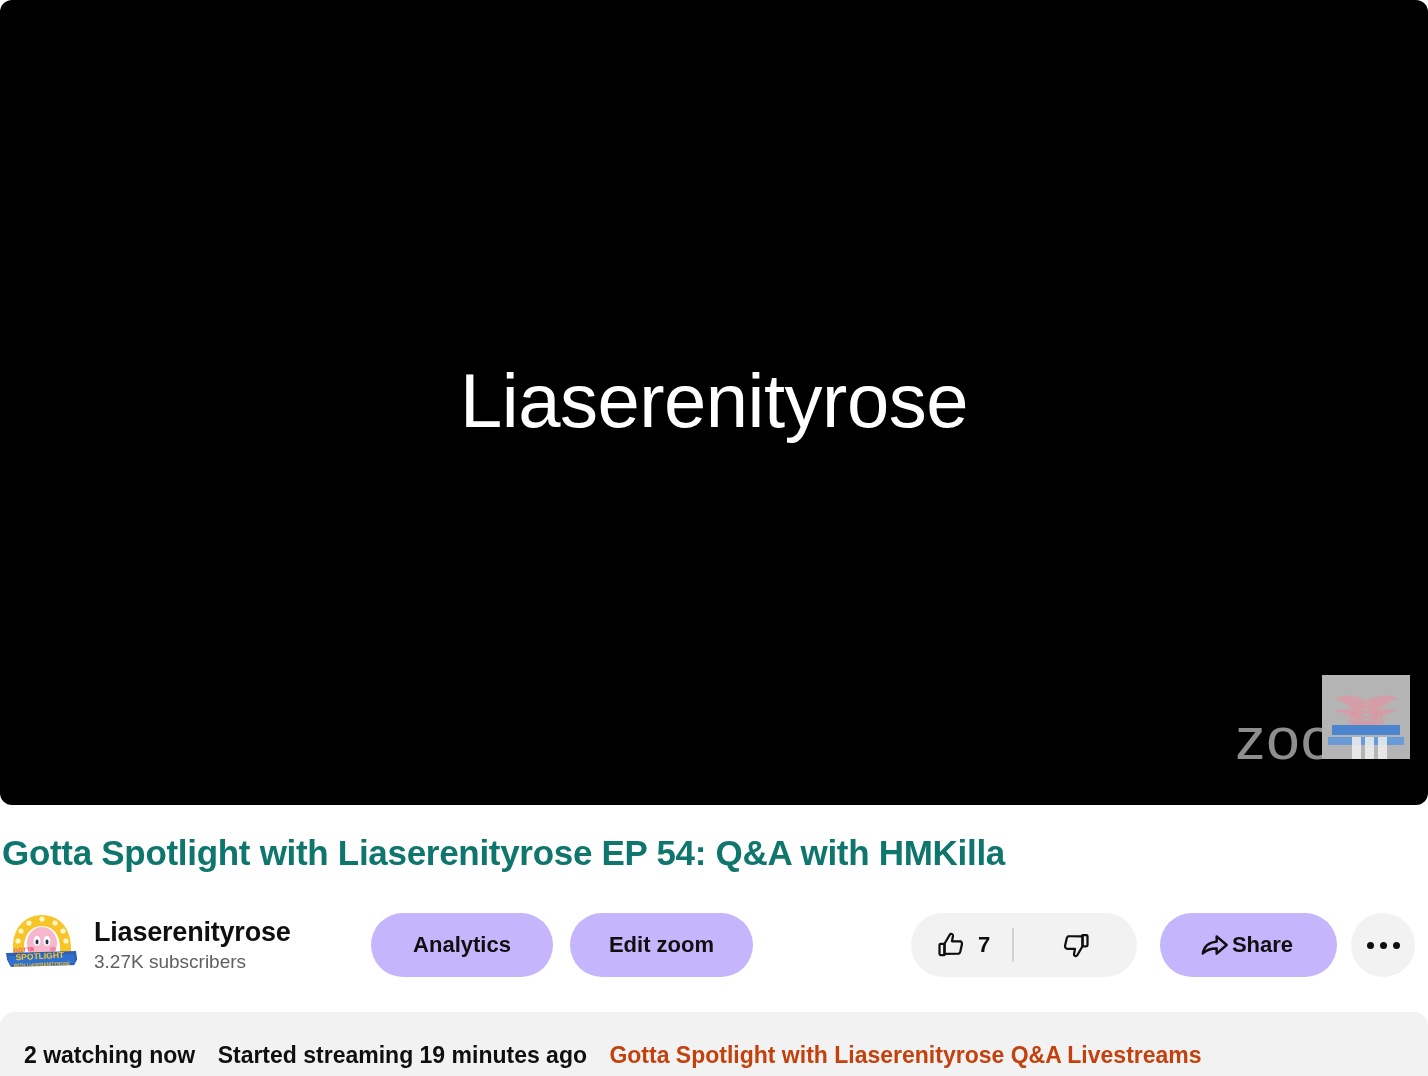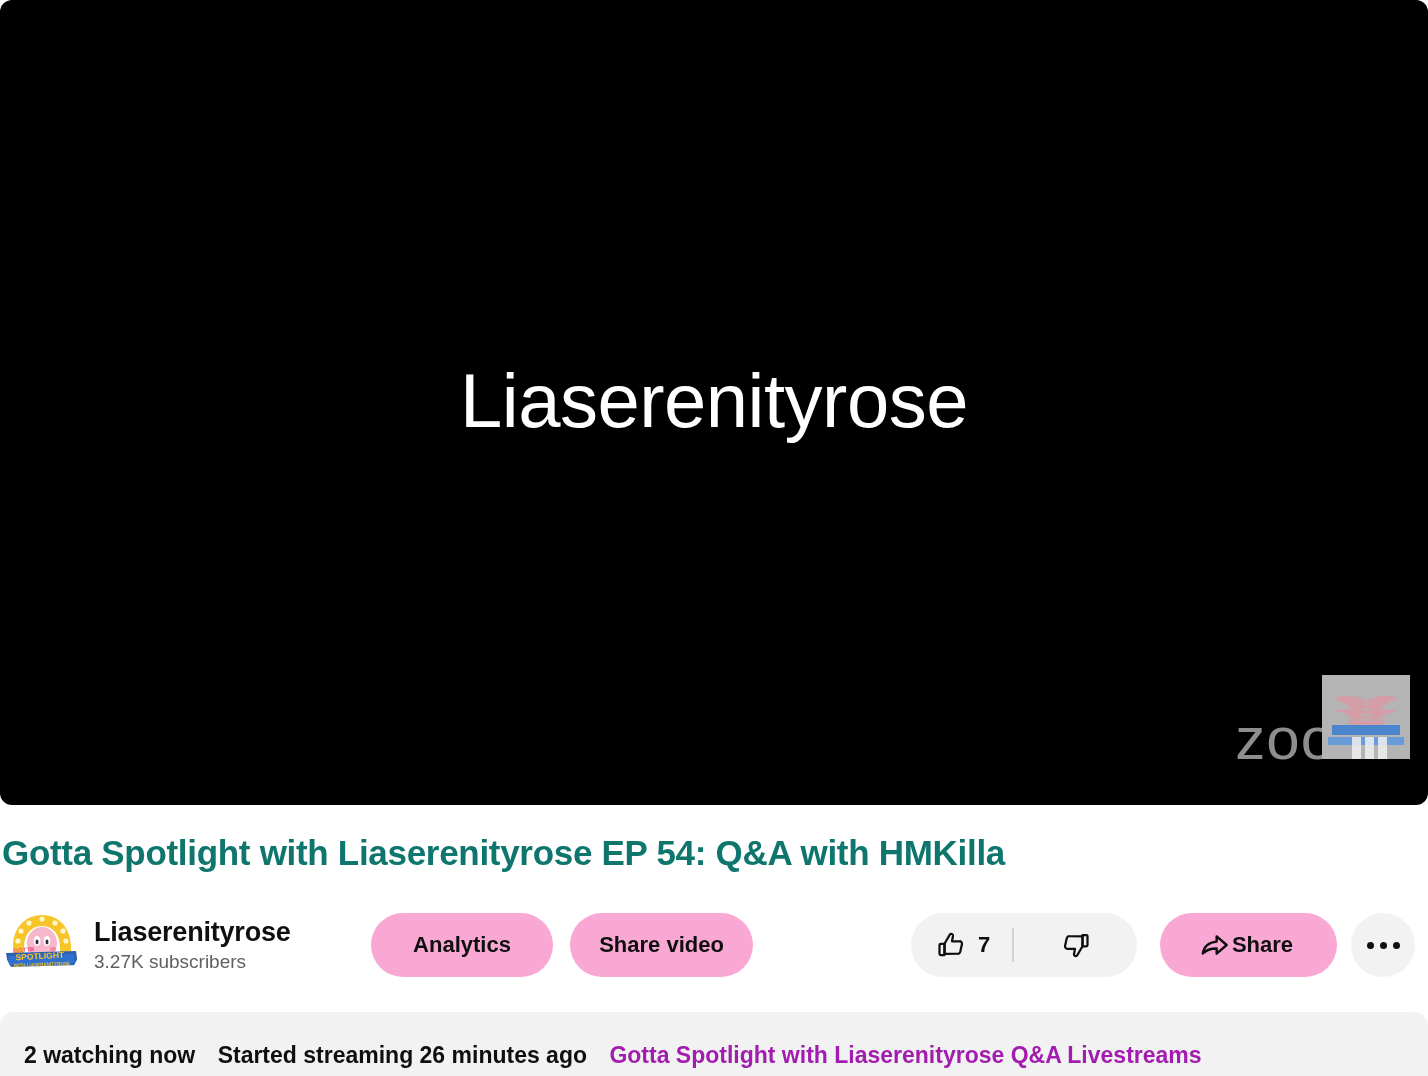--- a/index.html
+++ b/index.html
@@ -133,21 +133,21 @@
 
   .owner-subs {
     font-size: 19px;
     font-weight: 400;
     color: #606060;
     line-height: 26px;
   }
 
   
   .pill {
-    background: #f9a8d4;
+    background: #c4b5fd;
     border: none;
     border-radius: 999px;
     color: #0f0f0f;
     font-family: "Liberation Sans", sans-serif;
     font-size: 22px;
     font-weight: bold;
     display: inline-flex;
     align-items: center;
     justify-content: center;
     cursor: pointer;
@@ -269,21 +269,21 @@
     font-weight: bold;
     color: #0f0f0f;
     line-height: 30px;
     white-space: nowrap;
   }
 
   .desc-line span { margin-right: 16px; }
   .desc-line span:last-child { margin-right: 0; }
 
   .desc-link {
-    color: #a21caf;
+    color: #c2410c;
     cursor: pointer;
   }
 </style>
 </head>
 <body>
 
 <div id="app">
 
   <div class="player">
 
@@ -352,21 +352,21 @@
       </div>
 
       <div class="owner-text">
         <div class="owner-name">Liaserenityrose</div>
         <div class="owner-subs">3.27K subscribers</div>
       </div>
     </div>
 
     <button class="pill btn-analytics">Analytics</button>
 
-    <button class="pill btn-edit-video">Share video</button>
+    <button class="pill btn-edit-video">Edit zoom</button>
 
     <div class="like-group">
       <div class="like-btn">
         <svg class="icon" width="30" height="30" viewBox="0 0 24 24">
           <path d="M3 11h3v9H3a1 1 0 0 1-1-1v-7a1 1 0 0 1 1-1Z" fill="none" stroke="#0f0f0f" stroke-width="1.8" stroke-linejoin="round"></path>
           <path d="M6 11l4.2-7.2a1.4 1.4 0 0 1 2.6.9L12 9h6.1a1.9 1.9 0 0 1 1.85 2.35l-1.4 6.2A2 2 0 0 1 16.6 19H6Z" fill="none" stroke="#0f0f0f" stroke-width="1.8" stroke-linejoin="round"></path>
         </svg>
         <span class="like-count">7</span>
       </div>
 
@@ -391,18 +391,18 @@
       <span class="dot"></span>
       <span class="dot"></span>
       <span class="dot"></span>
     </button>
 
   </div>
 
   <div class="desc-box">
     <div class="desc-line">
       <span>2 watching now</span>
-      <span>Started streaming 26 minutes ago</span>
+      <span>Started streaming 19 minutes ago</span>
       <span class="desc-link">Gotta Spotlight with Liaserenityrose Q&amp;A Livestreams</span>
     </div>
   </div>
 
 </div>
 
 </body></html>

